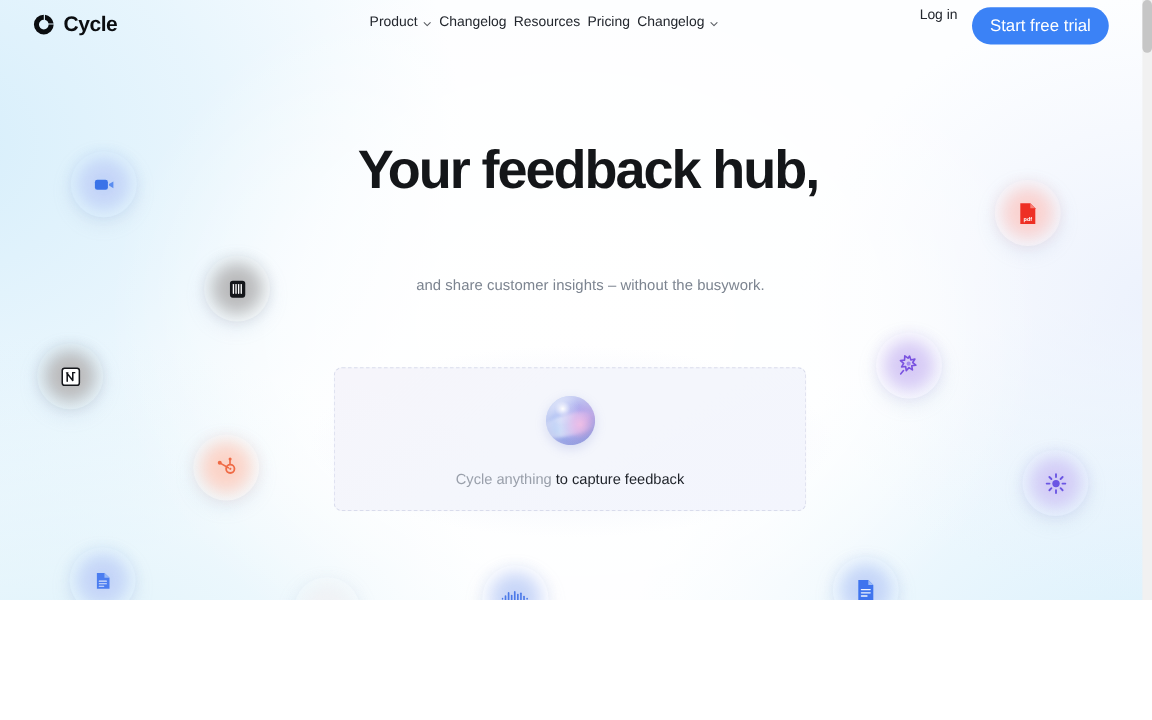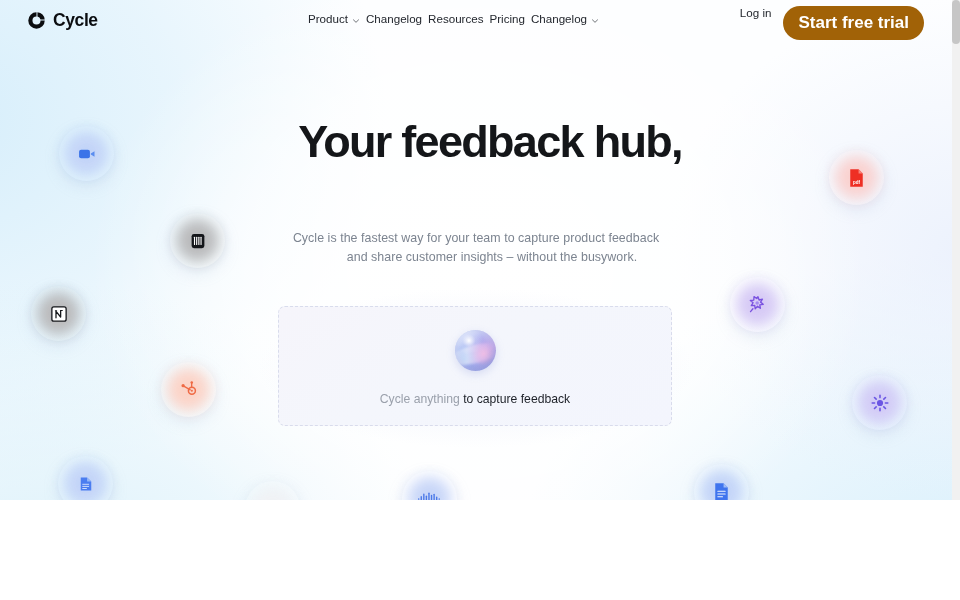--- a/index.html
+++ b/index.html
@@ -124,24 +124,24 @@
     gap: 12px;
   }
   .login-link {
     font-size: 11.6px;
     color: #23272e;
     text-decoration: none;
     white-space: nowrap;
     cursor: pointer;
   }
   .cta-btn {
-    background: #a16207;
+    background: #3b82f6;
     color: #ffffff;
-    font-size: 17px;
-    font-weight: 700;
+    font-size: 14px;
+    font-weight: 400;
     border: none;
     border-radius: 17px;
     padding: 8px 15px 9px;
     line-height: 1;
     white-space: nowrap;
     cursor: pointer;
     font-family: inherit;
   }
 
   
@@ -374,21 +374,20 @@
       <a class="login-link" href="#">Log in</a>
       <button class="cta-btn">Start free trial</button>
     </div>
   </header>
 
   <section class="hero">
     <h1 class="hero-title">
       <span>Your feedback hub,</span>
     </h1>
     <p class="hero-sub">
-      <span>Cycle is the fastest way for your team to capture product feedback</span>
       <span class="l2">and share customer insights – without the busywork.</span>
     </p>
   </section>
 
   <div class="dropzone-glow"></div>
 
   <div class="dropzone">
     <div class="orb"></div>
     <div class="drop-label">
       <span>Cycle anything </span><span class="strong">to capture feedback</span>

